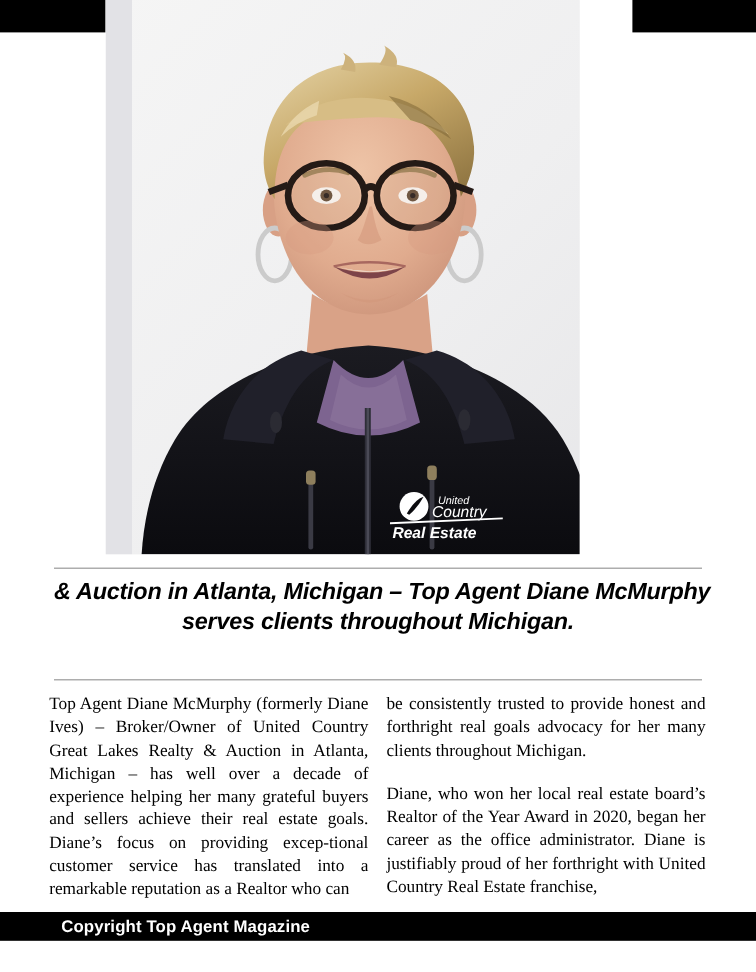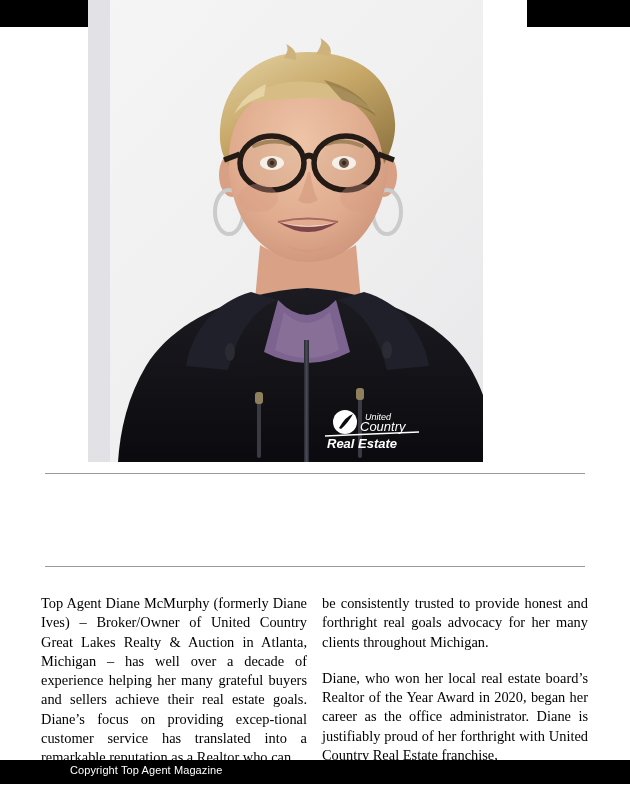--- a/index.html
+++ b/index.html
@@ -82,41 +82,40 @@
   .col {
     width: 266px;
     font-family: "Liberation Serif", serif;
     font-size: 14.4px;
     line-height: 19.3px;
     color: #000000;
     text-align: justify;
     text-justify: inter-word;
     hyphens: manual;
   }
-  .col p { margin: 16px 0 17px 0; }
+  .col p { margin: 0 0 17px 0; }
   .col p:last-child { margin-bottom: 0; }
 
   
   .footer-bar {
     position: absolute;
     left: 0; top: 760px;
     width: 630px;
     height: 24px;
     background: #000000;
   }
   .footer-text {
     position: absolute;
     left: 51px; top: 764px;
     font-family: "Liberation Sans", sans-serif;
-    font-weight: normal;
-    font-size: 11px;
+    font-weight: bold;
+    font-size: 14px;
     letter-spacing: 0.1px;
     color: #ffffff;
     white-space: nowrap;
-    margin-left: 19px;
   }
 </style>
 </head>
 <body>
 
 <div class="photo-block">
 
   <div class="bar-left"></div>
   <div class="bar-right"></div>
 
@@ -238,20 +237,22 @@
       <ellipse cx="272" cy="198" rx="20" ry="14" fill="#d89a80" opacity="0.35"></ellipse>
       <path d="M196 244 q24 12 48 0 q-24 16 -48 0 z" fill="#cf9379" opacity="0.4"></path>
     </svg>
   </div>
 </div>
 
 <div class="rule rule-top"></div>
 <div class="rule rule-bottom"></div>
 
 <div class="headline">
+  <span class="hl-line">&amp; Auction in Atlanta, Michigan – Top Agent Diane McMurphy</span>
+  <span class="hl-line">serves clients throughout Michigan.</span>
 </div>
 
 <div class="columns">
   <div class="col">
     <p>Top Agent Diane McMurphy (formerly Diane Ives) – Broker/Owner of United Country Great Lakes Realty &amp; Auction in Atlanta, Michigan – has well over a decade of experience helping her many grateful buyers and sellers achieve their real estate goals. Diane’s focus on providing excep-tional customer service has translated into a remarkable reputation as a Realtor who can</p>
   </div>
   <div class="col">
     <p>be consistently trusted to provide honest and forthright real goals advocacy for her many clients throughout Michigan.</p>
     <p>Diane, who won her local real estate board’s Realtor of the Year Award in 2020, began her career as the office administrator. Diane is justifiably proud of her forthright with United Country Real Estate franchise,</p>
   </div>

